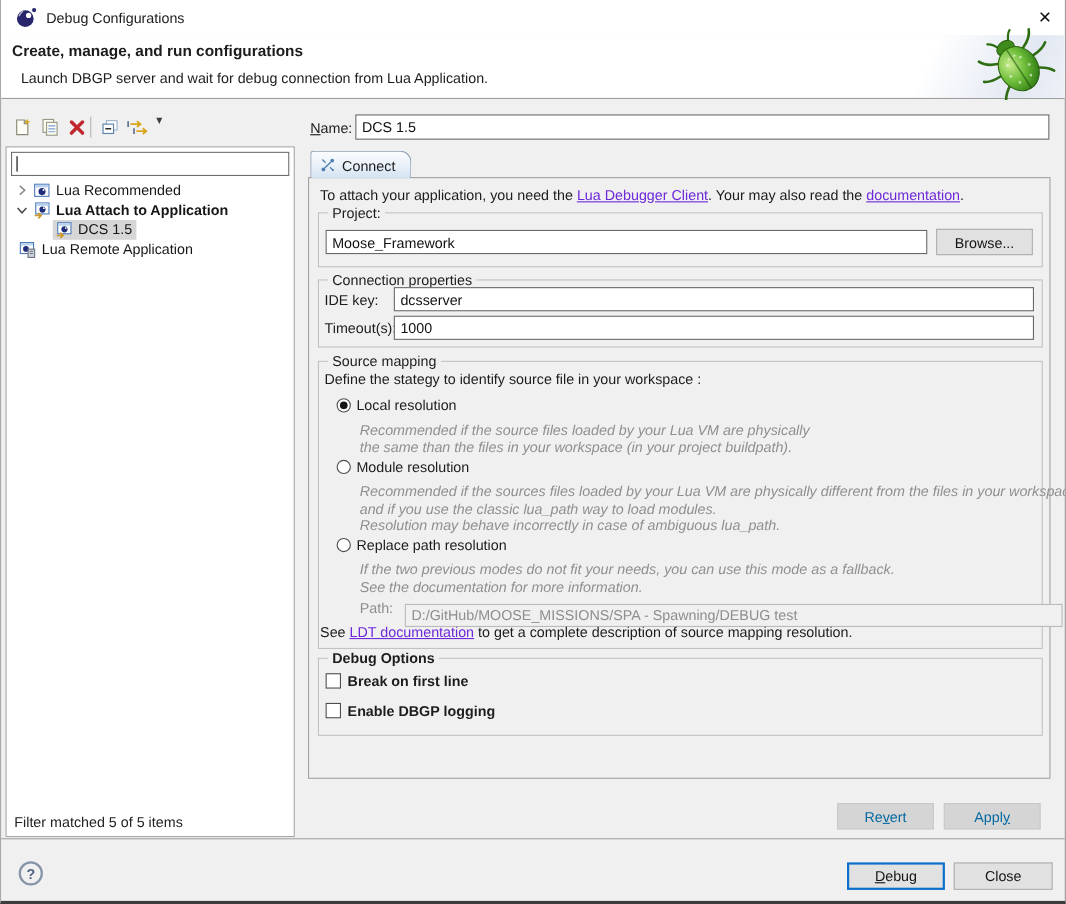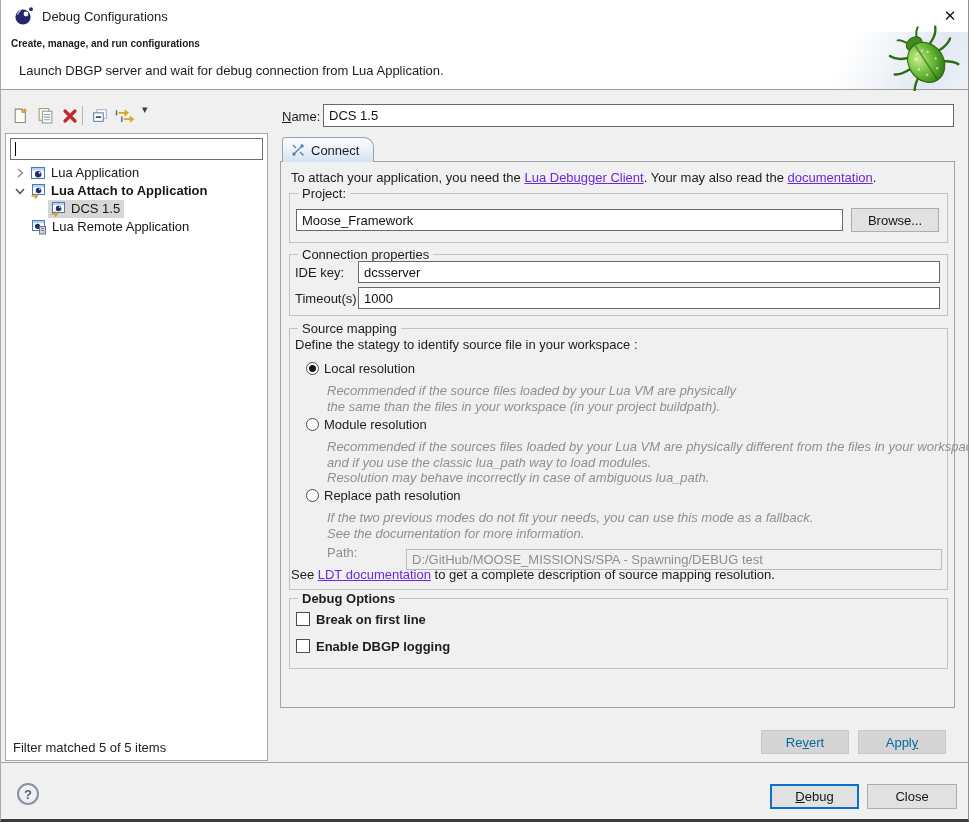--- a/index.html
+++ b/index.html
@@ -9,21 +9,21 @@
     border-left:1px solid #a9a9a9;border-right:1px solid #8f8f8f;border-bottom:3px solid #3c3c3c;
     font-family:"Liberation Sans",sans-serif;font-size:13px;color:#1c1c1c;
   }
   .abs{position:absolute;}
   .txt{position:absolute;white-space:nowrap;font-size:13px;color:#1c1c1c;}
   
   .titlebar{position:absolute;left:0;top:0;width:100%;height:32px;background:#ffffff;}
   .header{position:absolute;left:0;top:32px;width:100%;height:58px;background:#ffffff;border-bottom:1px solid #9e9e9e;box-sizing:border-box;}
   .header-grad{position:absolute;right:0;top:0;width:230px;height:57px;background:linear-gradient(115deg,rgba(255,255,255,0) 45%,#e2e8f2 82%,#eef1f7 100%);}
   .close-btn{position:absolute;left:931px;top:1px;width:36px;height:30px;display:flex;align-items:center;justify-content:center;font-size:15px;color:#111;cursor:pointer;}
-  .h-title{position:absolute;left:10px;top:6px;font-weight:bold;font-size:10px;}
+  .h-title{position:absolute;left:10px;top:6px;font-weight:bold;font-size:14px;}
   .h-sub{position:absolute;left:18px;top:31px;font-size:13px;}
   
   .tool{position:absolute;top:104px;width:23px;height:23px;display:flex;align-items:center;justify-content:center;}
   .tool-sep{position:absolute;top:106px;width:1px;height:19px;background:#b5b5b5;}
   .caret{position:absolute;top:103px;font-size:11px;color:#3c3c3c;}
   
   .leftbox{position:absolute;left:4px;top:133px;width:263px;height:628px;background:#ffffff;border:1px solid #a6a6a6;box-sizing:border-box;}
   .filterbox{position:absolute;left:4px;top:4px;width:253px;height:22px;background:#fff;border:1px solid #6e6e6e;box-sizing:border-box;}
   .cursorline{position:absolute;left:4px;top:3px;width:1px;height:14px;background:#000;}
   .tree-row{position:absolute;height:19px;display:flex;align-items:center;white-space:nowrap;font-size:13px;color:#161616;}
@@ -158,21 +158,21 @@
           </svg>
       </span>
       <span class="tree-ico">
         <svg width="16" height="16" viewBox="0 0 16 16">
           <rect x="1.5" y="2.5" width="13" height="11" fill="#ffffff" stroke="#4a79b8"></rect>
           <rect x="2" y="3" width="12" height="2.4" fill="#b9d3ef"></rect>
           <circle cx="8.2" cy="9.2" r="3.2" fill="#1f2d7a"></circle>
             <circle cx="9.6" cy="7.8" r="0.9" fill="#ffffff"></circle>
         </svg>
       </span>
-      <span>Lua Application</span>
+      <span>Lua Recommended</span>
     </div>
 
     <div class="tree-row" style="left:8px;top:47px;font-weight:bold;">
       <span class="chev">
         <svg width="12" height="12" viewBox="0 0 12 12">
             <path d="M2 4 L6 8.5 L10 4" fill="none" stroke="#4a4a4a" stroke-width="1.4"></path>
           </svg>
       </span>
       <span class="tree-ico">
         <svg width="16" height="16" viewBox="0 0 16 16">
@@ -194,21 +194,21 @@
             <rect x="3" y="2" width="11" height="2.2" fill="#b9d3ef"></rect>
             <circle cx="8.6" cy="7.5" r="2.8" fill="#1f2d7a"></circle>
               <circle cx="9.8" cy="6.3" r="0.8" fill="#ffffff"></circle>
             <path d="M1.5 13 H7 M4.8 10.5 L7.4 13 L4.8 15.5" stroke="#cf9a27" fill="none" stroke-width="1.4"></path>
           </svg>
         </span>
         <span>DCS 1.5</span>
       </span>
     </div>
 
-    <div class="tree-row" style="left:25px;top:83px;">
+    <div class="tree-row" style="left:11px;top:83px;">
       <span class="tree-ico">
         <svg width="16" height="16" viewBox="0 0 16 16">
           <rect x="1.5" y="1.5" width="12" height="10" fill="#ffffff" stroke="#4a79b8"></rect>
           <rect x="2" y="2" width="11" height="2.2" fill="#b9d3ef"></rect>
           <circle cx="6.6" cy="7.3" r="2.6" fill="#1f2d7a"></circle>
           <rect x="8.5" y="7.5" width="6" height="7.5" fill="#cdd3da" stroke="#6b7280"></rect>
           <path d="M10 9.5 h3 M10 11.5 h3" stroke="#6b7280" stroke-width="0.9"></path>
         </svg>
       </span>
       <span>Lua Remote Application</span>
@@ -265,21 +265,21 @@
       <div class="txt italic" style="left:37px;top:110px;">Recommended if the sources files loaded by your Lua VM are physically different from the files in your workspace,</div>
       <div class="txt italic" style="left:37px;top:126px;">and if you use the classic lua_path way to load modules.</div>
       <div class="txt italic" style="left:37px;top:141px;">Resolution may behave incorrectly in case of ambiguous lua_path.</div>
 
       <span class="radio" style="left:16px;top:160px;"></span>
       <span class="txt" style="left:34px;top:159px;">Replace path resolution</span>
       <div class="txt italic" style="left:37px;top:181px;">If the two previous modes do not fit your needs, you can use this mode as a fallback.</div>
       <div class="txt italic" style="left:37px;top:197px;">See the documentation for more information.</div>
 
       <span class="txt" style="left:37px;top:216px;color:#8e8e8e;">Path:</span>
-      <input class="input disabled" style="left: 78px; top: 220px; width: 536px; height: 21px; margin-left: 38px;" value="D:/GitHub/MOOSE_MISSIONS/SPA - Spawning/DEBUG test">
+      <input class="input disabled" style="left: 78px; top: 220px; width: 598px; height: 21px;" value="D:/GitHub/MOOSE_MISSIONS/SPA - Spawning/DEBUG test">
     </div>
 
     <div class="txt" style="left:10px;top:405px;"><span>See </span><span class="link">LDT documentation</span><span> to get a complete description of source mapping resolution.</span></div>
 
     <div class="group" style="left:8px;top:436px;width:659px;height:71px;font-weight:bold;">
       <span class="legend">Debug Options</span>
       <span class="checkbox" style="left:6px;top:13px;"></span>
       <span class="txt" style="left:26px;top:13px;">Break on first line</span>
       <span class="checkbox" style="left:6px;top:40px;"></span>
       <span class="txt" style="left:26px;top:40px;">Enable DBGP logging</span>

